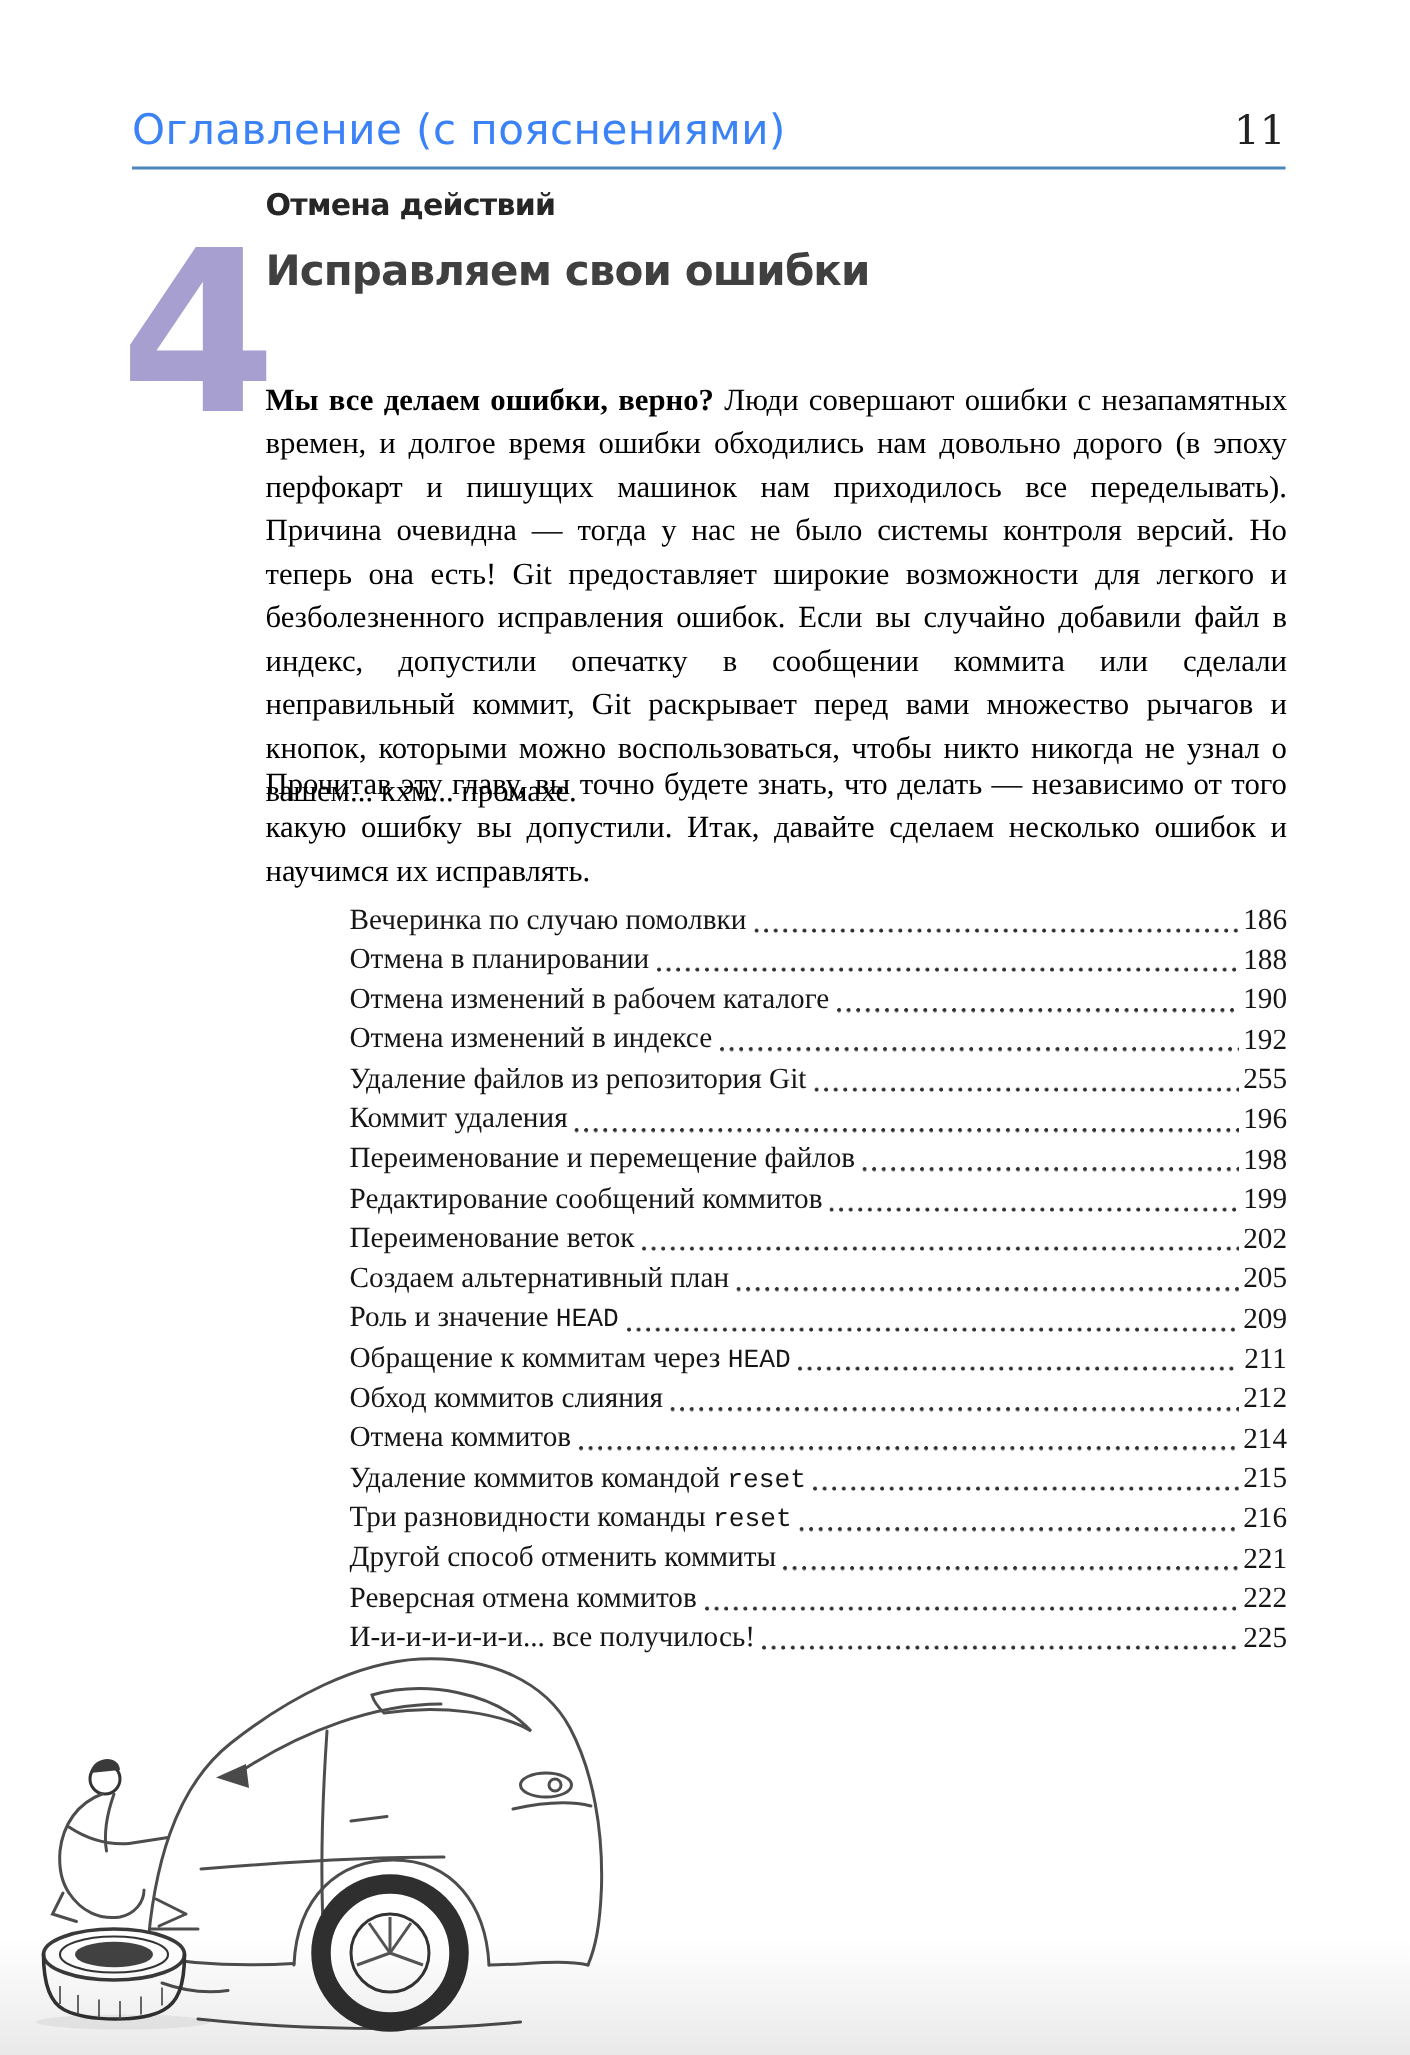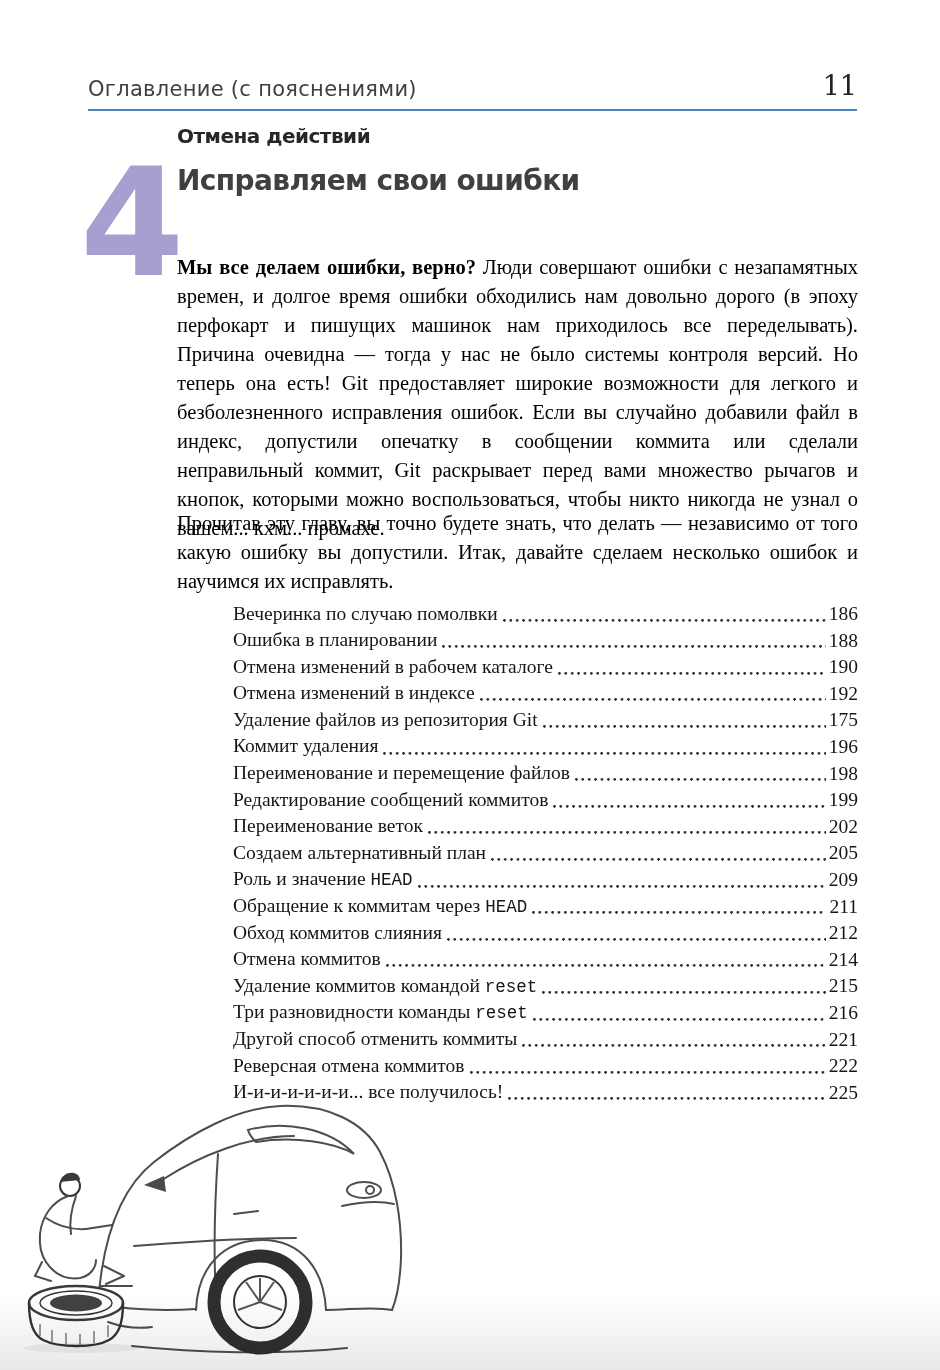--- a/index.html
+++ b/index.html
@@ -18,21 +18,21 @@
   }
   
   .running-header{
     position:absolute;left:88px;right:83px;top:70px;
     display:flex;justify-content:space-between;align-items:flex-end;
     border-bottom:2px solid #4c86bb;
     padding-bottom:8px;
   }
   .running-title{
     font-family:"DejaVu Sans", sans-serif;
-    font-size:21px;color:#404040;letter-spacing:0.3px;
+    font-size:28px;color:#3b82f6;letter-spacing:0.3px;
   }
   .page-number{
     font-family:"DejaVu Serif", serif;
     font-size:27px;color:#222;
   }
   
   .chapter-number{
     position:absolute;left:80px;top:148px;
     font-family:"DejaVu Sans", sans-serif;
     font-weight:bold;
@@ -107,38 +107,38 @@
 
   <p class="para para-2"><span>Прочитав эту главу, вы точно будете знать, что делать — независимо от того какую ошибку вы допустили. Итак, давайте сделаем несколько ошибок и научимся их исправлять.</span></p>
 
   <div class="toc">
     <div class="toc-row">
         <span class="toc-title"><span>Вечеринка по случаю помолвки </span><span class="code"></span><span></span></span>
         <span class="toc-dots"></span>
         <span class="toc-page">186</span>
       </div>
     <div class="toc-row">
-        <span class="toc-title"><span>Ошибка в планировании </span><span class="code"></span><span></span></span>
+        <span class="toc-title"><span>Отмена в планировании </span><span class="code"></span><span></span></span>
         <span class="toc-dots"></span>
         <span class="toc-page">188</span>
       </div>
     <div class="toc-row">
         <span class="toc-title"><span>Отмена изменений в рабочем каталоге </span><span class="code"></span><span></span></span>
         <span class="toc-dots"></span>
         <span class="toc-page">190</span>
       </div>
     <div class="toc-row">
         <span class="toc-title"><span>Отмена изменений в индексе </span><span class="code"></span><span></span></span>
         <span class="toc-dots"></span>
         <span class="toc-page">192</span>
       </div>
     <div class="toc-row">
         <span class="toc-title"><span>Удаление файлов из репозитория Git </span><span class="code"></span><span></span></span>
         <span class="toc-dots"></span>
-        <span class="toc-page">175</span>
+        <span class="toc-page">255</span>
       </div>
     <div class="toc-row">
         <span class="toc-title"><span>Коммит удаления </span><span class="code"></span><span></span></span>
         <span class="toc-dots"></span>
         <span class="toc-page">196</span>
       </div>
     <div class="toc-row">
         <span class="toc-title"><span>Переименование и перемещение файлов </span><span class="code"></span><span></span></span>
         <span class="toc-dots"></span>
         <span class="toc-page">198</span>

